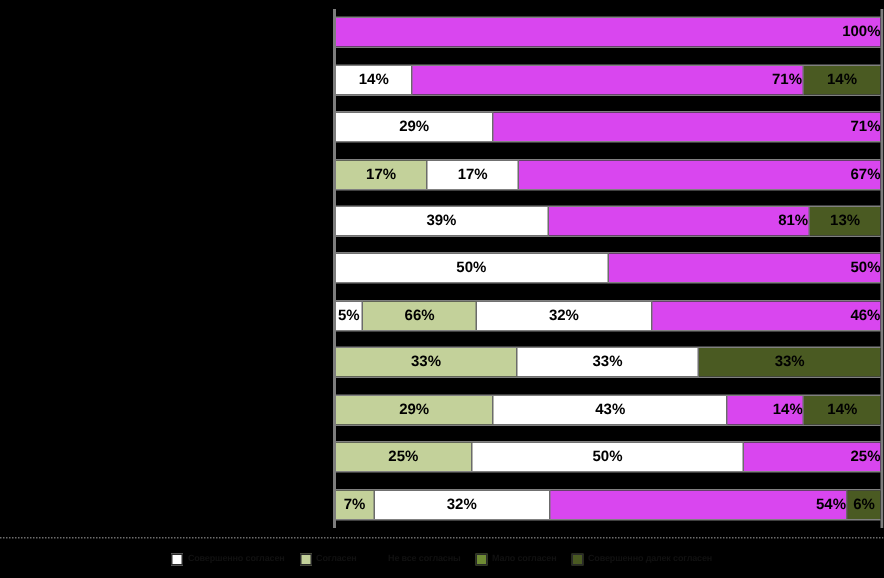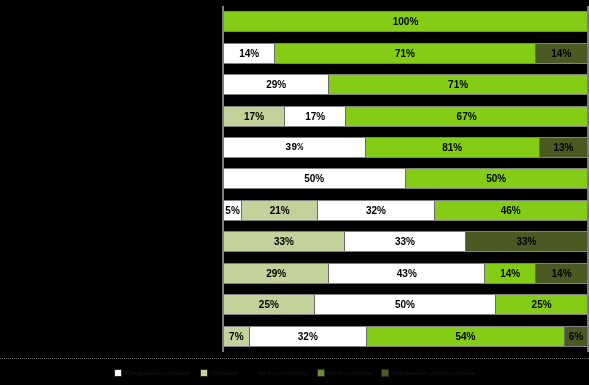--- a/index.html
+++ b/index.html
@@ -110,21 +110,21 @@
     white-space: nowrap;
   }
   .seg:last-child { border-right: none; }
 
   .seg-label { pointer-events: none; }
 
   
   .s0 { background: #ffffff; }
   .s1 { background: #c3d19a; }
   .s2 { background: #ffffff; }
-  .s3 { background: #84cc16; }
+  .s3 { background: #d946ef; justify-content: flex-end; }
   .s4 { background: #4a5a22; }
 
   
   #legend {
     position: absolute;
     left: 0;
     top: 358px;
     width: 589px;
     height: 27px;
     display: flex;
@@ -221,21 +221,21 @@
             <div class="seg s2" style="width: 16.8317%;">
               <span class="seg-label">17%</span>
             </div>
             <div class="seg s3" style="width: 66.3366%;">
               <span class="seg-label">67%</span>
             </div>
           </div>
         </div>
         <div class="bar-row">
           <div class="bar-track">
-            <div class="seg s0" style="width: 39%; font-family: Liberation Mono, monospace;">
+            <div class="seg s0" style="width: 39%;">
               <span class="seg-label">39%</span>
             </div>
             <div class="seg s3" style="width: 48%;">
               <span class="seg-label">81%</span>
             </div>
             <div class="seg s4" style="width: 13%; text-align: right;">
               <span class="seg-label">13%</span>
             </div>
           </div>
         </div>
@@ -248,21 +248,21 @@
               <span class="seg-label">50%</span>
             </div>
           </div>
         </div>
         <div class="bar-row">
           <div class="bar-track">
             <div class="seg s0" style="width: 5%;">
               <span class="seg-label">5%</span>
             </div>
             <div class="seg s1" style="width: 21%;">
-              <span class="seg-label">21%</span>
+              <span class="seg-label">66%</span>
             </div>
             <div class="seg s2" style="width: 32%;">
               <span class="seg-label">32%</span>
             </div>
             <div class="seg s3" style="width: 42%;">
               <span class="seg-label">46%</span>
             </div>
           </div>
         </div>
         <div class="bar-row">

